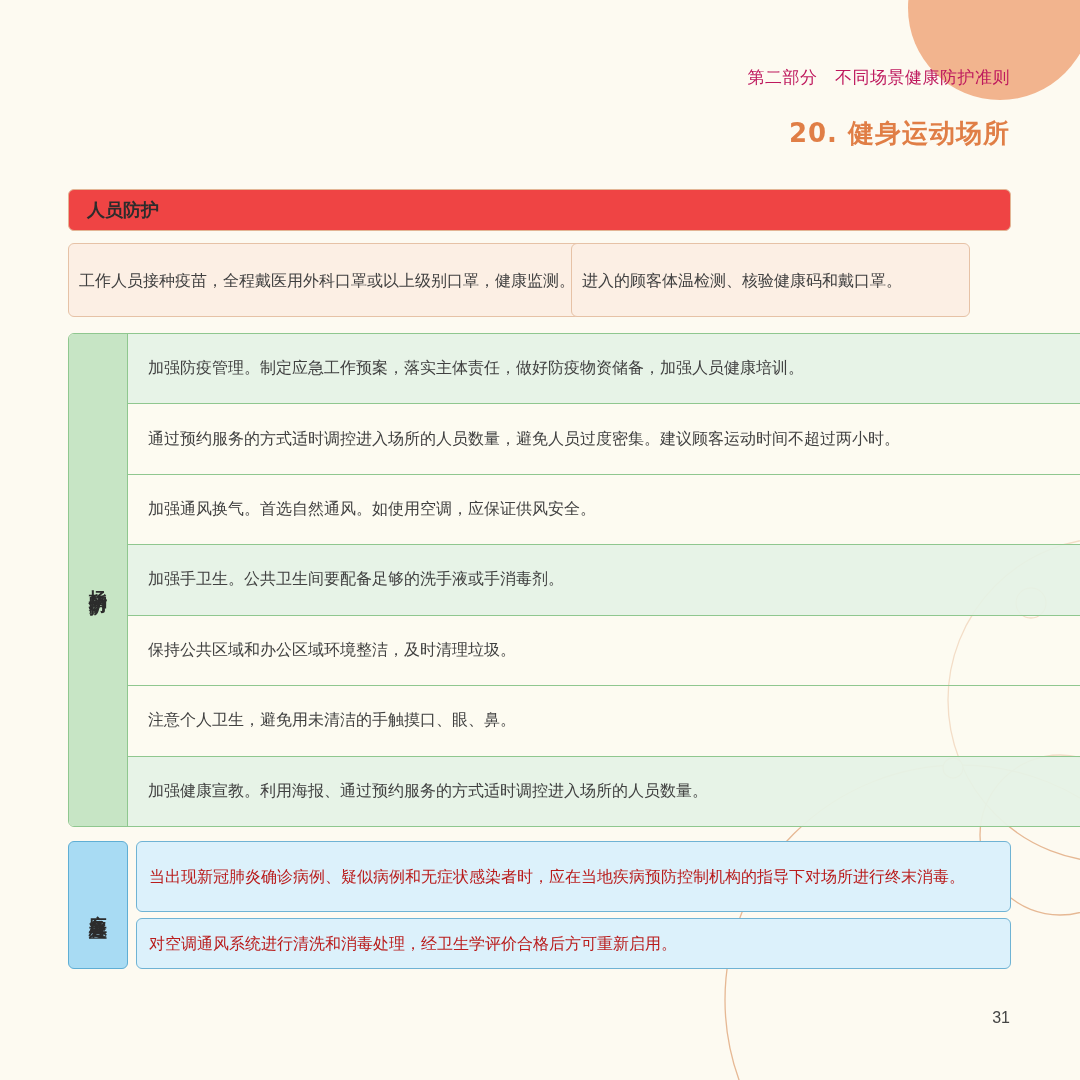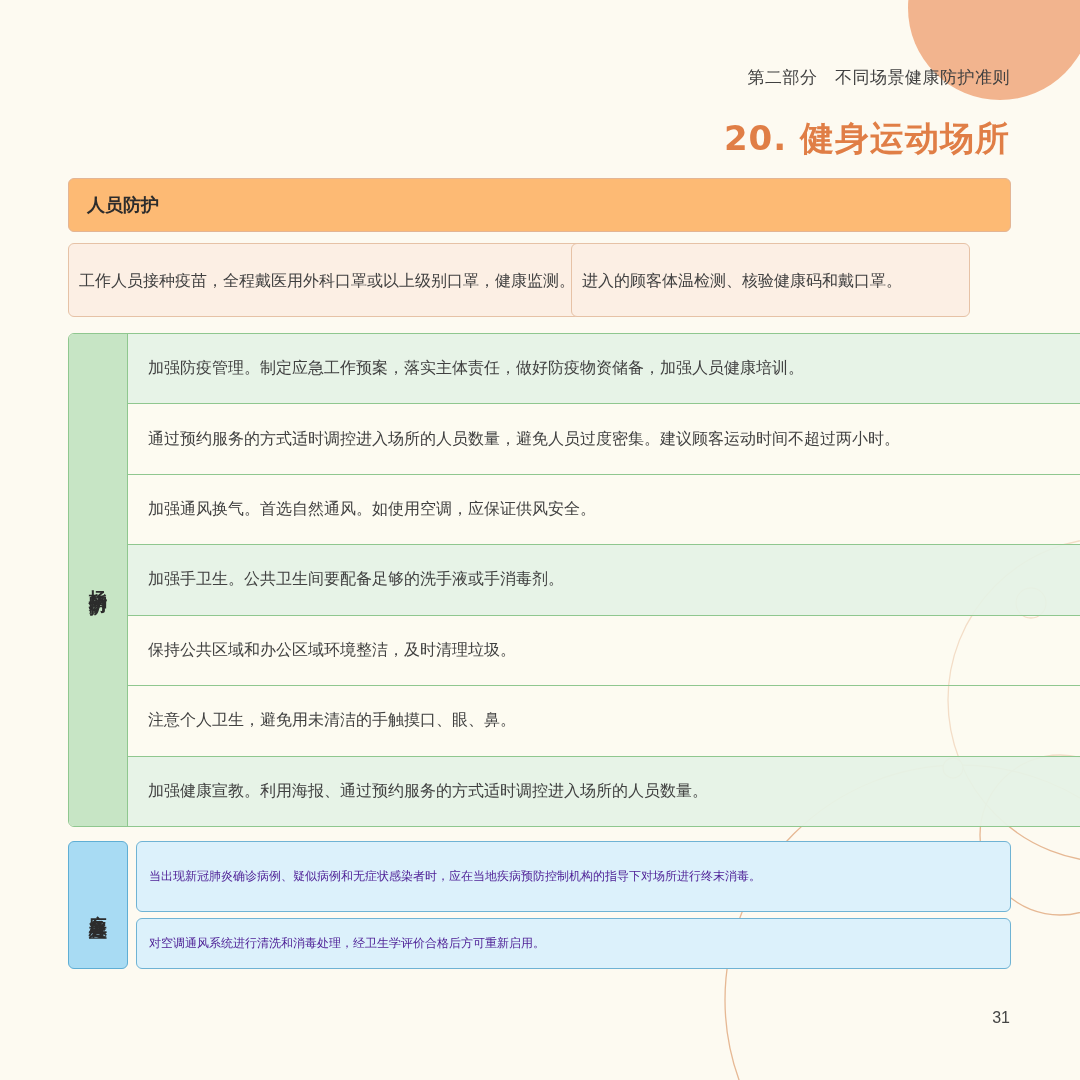--- a/index.html
+++ b/index.html
@@ -7,36 +7,36 @@
   body {
     position: relative;
     overflow: hidden;
     background: #fdfaf1;
     font-family: "DejaVu Sans", "Liberation Sans", sans-serif;
     color: #3c3c3c;
   }
   .deco { position: absolute; left: 0; top: 0; width: 1080px; height: 1080px; pointer-events: none; }
   .section-label {
     position: absolute; right: 70px; top: 66px;
-    font-size: 17px; color: #404040; white-space: pre;
+    font-size: 17px; color: #be185d; white-space: pre;
     letter-spacing: 0.5px;
   }
   .page-title {
     position: absolute; right: 70px; top: 116px;
-    font-size: 34px; font-weight: bold; color: #e07e46;
+    font-size: 26px; font-weight: bold; color: #e07e46;
     letter-spacing: 1px;
   }
   .box {
     position: absolute;
     border-radius: 6px;
     display: flex; align-items: center;
   }
   .person-header {
-    left: 68px; top: 178px; width: 943px; height: 54px;
-    background: #fdba74; border: 1.5px solid #e3b595;
+    left: 68px; top: 189px; width: 943px; height: 42px;
+    background: #ef4444; border: 1.5px solid #e3b595;
     padding-left: 18px;
     font-size: 18px; font-weight: bold; color: #2c2c2c;
   }
   .person-item {
     top: 243px; height: 74px;
     background: #fcefe4; border: 1.5px solid #e6c2a6;
     padding: 0 10px;
     font-size: 16px; line-height: 29px; color: #404040;
   }
   .person-item.left { left: 68px; width: 552px; }
@@ -67,21 +67,21 @@
 
   .emerg-label {
     position: absolute; left: 68px; top: 841px; width: 60px; height: 128px;
     background: #a8dbf3; border: 1.5px solid #5faed4; border-radius: 6px;
     display: flex; align-items: center; justify-content: center;
   }
   .emerg-item {
     left: 136px; width: 875px;
     background: #dcf1fb; border: 1.5px solid #6fb3d4;
     padding: 0 12px;
-    font-size: 12px; line-height: 29px; color: #4c1d95;
+    font-size: 16px; line-height: 29px; color: #b91c1c;
   }
   .emerg-item.first { top: 841px; height: 71px; }
   .emerg-item.second { top: 918px; height: 51px; }
 
   .page-number {
     position: absolute; right: 70px; top: 1009px;
     font-size: 16px; color: #444;
     font-family: "Liberation Sans", sans-serif;
   }
 </style>

